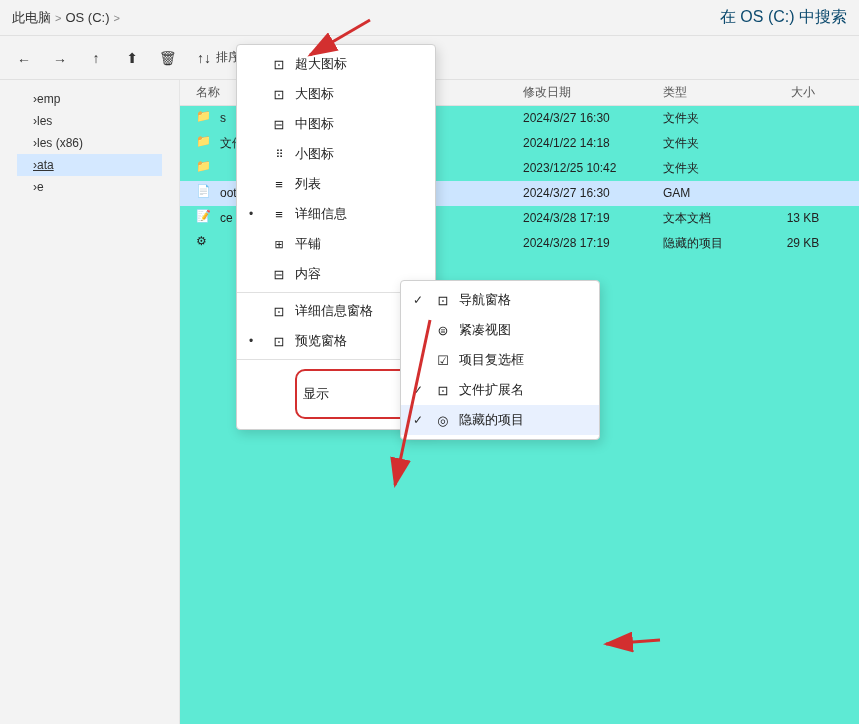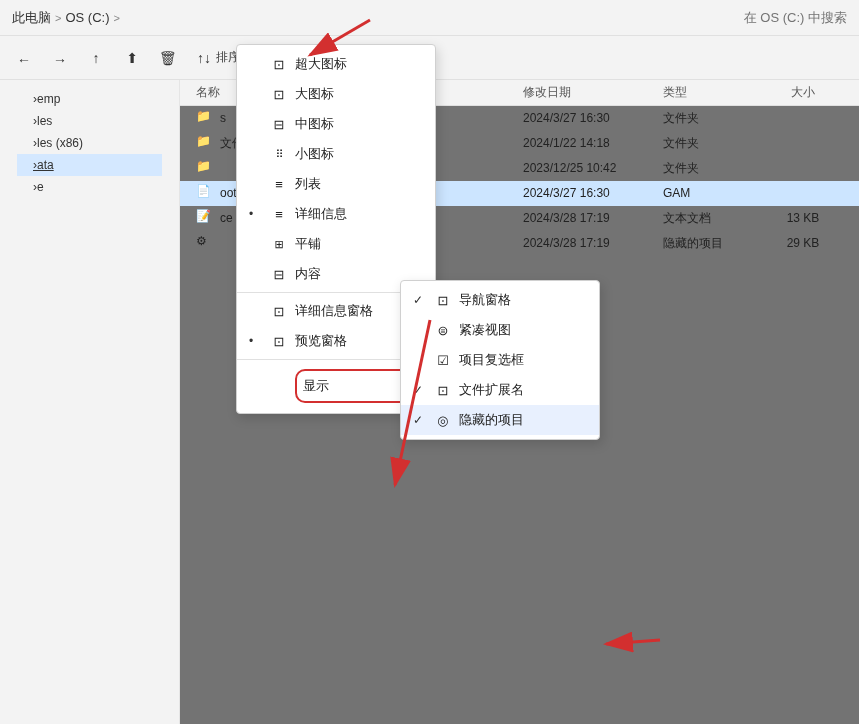--- a/index.html
+++ b/index.html
@@ -25,22 +25,22 @@
     .breadcrumb {
       display: flex;
       align-items: center;
       gap: 4px;
       font-size: 13px;
       color: #333;
     }
     .breadcrumb-sep { color: #888; font-size: 11px; }
     .search-area {
       margin-left: auto;
-      font-size: 13px;
-      color: #737373;
+      font-size: 16px;
+      color: #0c4a6e;
     }
 
     
     .toolbar {
       display: flex;
       align-items: center;
       background: #f3f3f3;
       padding: 4px 8px;
       height: 44px;
       gap: 4px;
@@ -91,21 +91,21 @@
       white-space: nowrap;
       overflow: hidden;
       text-overflow: ellipsis;
     }
     .sidebar-item.active { background: #d4e8ff; text-decoration: underline; }
 
     
     .file-area {
       flex: 1;
       overflow-y: auto;
-      background: #737373;
+      background: #5eead4;
       position: relative;
     }
     .file-list-header {
       display: flex;
       align-items: center;
       padding: 4px 16px;
       background: #f3f3f3;
       border-bottom: 1px solid #e0e0e0;
       font-size: 12px;
       color: #555;
@@ -389,21 +389,21 @@
   <div class="menu-item">
     <span class="check-mark">•</span>
     <span class="menu-icon">⊡</span>
     <span class="item-label">预览窗格</span>
   </div>
   <div class="menu-divider"></div>
 
   <div class="menu-item" style="justify-content:flex-start;">
     <span class="check-mark"></span>
     <span class="menu-icon"></span>
-    <span class="item-label" style="flex:1; border:2px solid #d32f2f; border-radius:10px; padding:6px 6px; display:inline-block;">显示</span>
+    <span class="item-label" style="flex:1; border:2px solid #d32f2f; border-radius:10px; padding:14px 6px; display:inline-block;">显示</span>
     <span style="margin-left:4px; font-size:13px;">›</span>
   </div>
 </div>
 
 <div class="submenu">
 
   <div class="menu-item">
     <span class="check-mark" style="color:#333;">✓</span>
     <span class="menu-icon">⊡</span>
     <span class="item-label">导航窗格</span>

